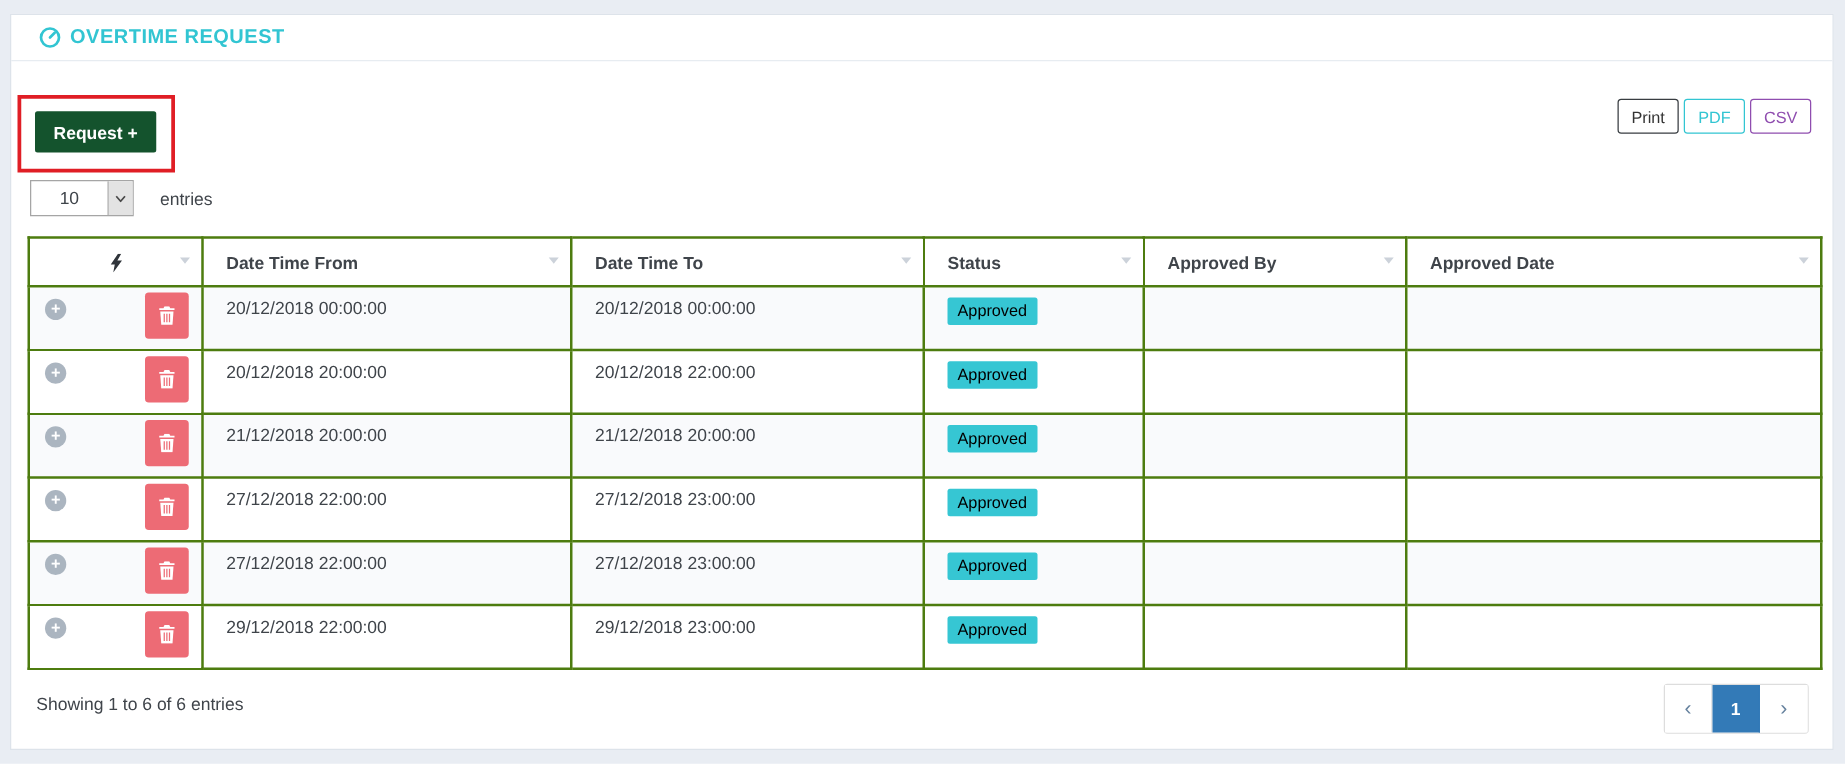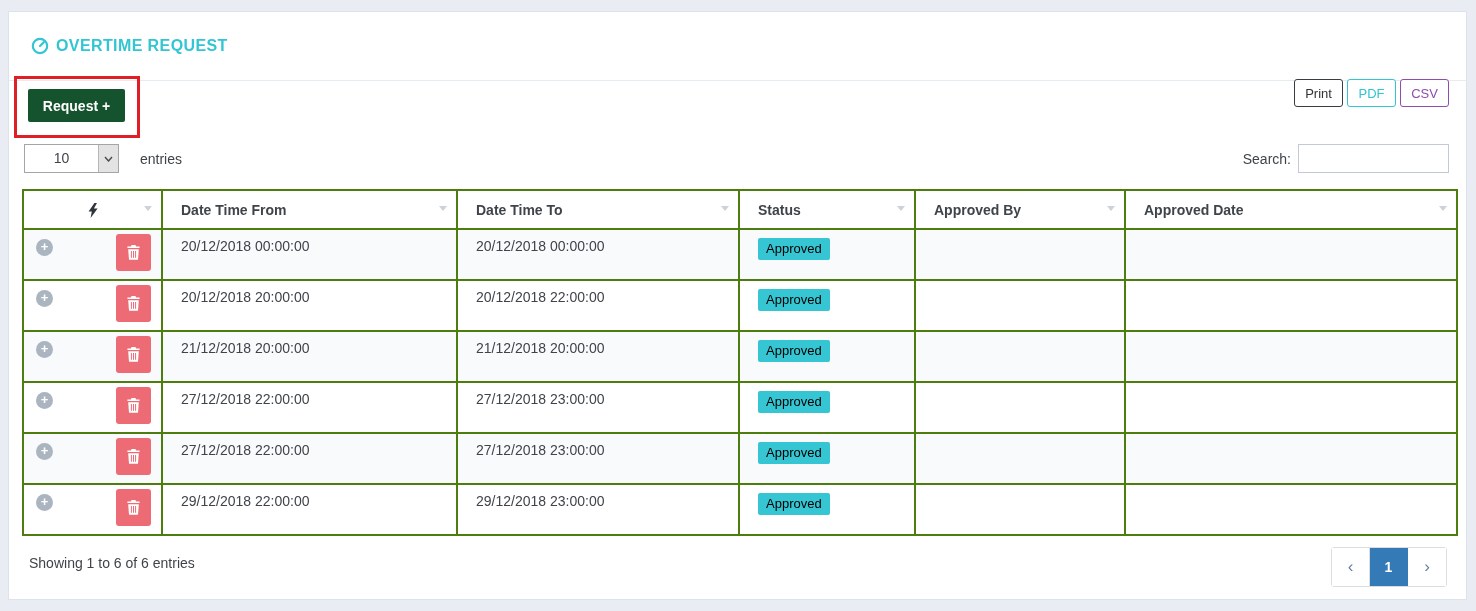--- a/index.html
+++ b/index.html
@@ -8,21 +8,21 @@
     background:#e9edf3;
     font-family:"Liberation Sans","DejaVu Sans",sans-serif;
     font-size:14px;color:#3f444a;
   }
   .panel{
     position:absolute;left:8px;top:11px;width:1459px;height:589px;
     background:#ffffff;border:1px solid #dde3ea;box-sizing:border-box;
   }
   
   .title-bar{
-    position:absolute;left:0;top:0;right:0;height:69px;
+    position:absolute;left:0;top:0;right:0;height:37px;
     display:flex;align-items:center;padding-left:22px;
     border-bottom:1px solid #e7ecf1;box-sizing:border-box;
   }
   .title-bar .gauge{width:18px;height:18px;margin-right:7px;}
   .page-title{
     color:#32c5d2;font-weight:bold;font-size:16px;letter-spacing:.4px;
   }
   
   .annotation-box{
     position:absolute;left:5px;top:64px;width:126px;height:62px;
@@ -38,21 +38,21 @@
   .export-btn{
     height:28px;min-width:49px;padding:0 10px;background:#fff;border-radius:3px;
     font-family:inherit;font-size:13px;cursor:pointer;box-sizing:border-box;
   }
   .export-btn.print{border:1px solid #383d41;color:#333;}
   .export-btn.pdf{border:1px solid #32c5d2;color:#32c5d2;}
   .export-btn.csv{border:1px solid #8f4daf;color:#8f4daf;}
   
   .length-control{position:absolute;left:15px;top:132px;height:29px;display:flex;align-items:center;}
   .length-select{
-    width:95px;height:29px;border:1px solid #a5a5a5;background:#fff;
+    width:83px;height:29px;border:1px solid #a5a5a5;background:#fff;
     display:flex;box-sizing:border-box;cursor:pointer;
   }
   .length-select .value{flex:1;text-align:center;line-height:27px;font-size:14px;color:#3f444a;}
   .length-select .arrow-box{
     width:19px;background:#e3e3e3;border-left:1px solid #b5b5b5;
     display:flex;align-items:center;justify-content:center;
   }
   .entries-label{margin-left:21px;}
   .search-control{position:absolute;top:132px;right:17px;height:29px;display:flex;align-items:center;}
   .search-label{margin-right:7px;}
@@ -140,24 +140,20 @@
       <span class="value">10</span>
       <span class="arrow-box">
         <svg width="9" height="6" viewBox="0 0 9 6">
             <polyline points="1,1 4.5,5 8,1" fill="none" stroke="#4a4a4a" stroke-width="1.4"></polyline>
           </svg>
       </span>
     </div>
     <span class="entries-label">entries</span>
   </div>
 
-  <div class="search-control">
-    <span class="search-label">Search:</span>
-    <input class="search-input" type="text" value="" style="">
-  </div>
 
   <table class="data-table">
     <colgroup>
       <col style="width:139px">
         <col style="width:295px">
         <col style="width:282px">
       <col style="width:176px">
         <col style="width:210px">
         <col style="width:332px">
     </colgroup>

